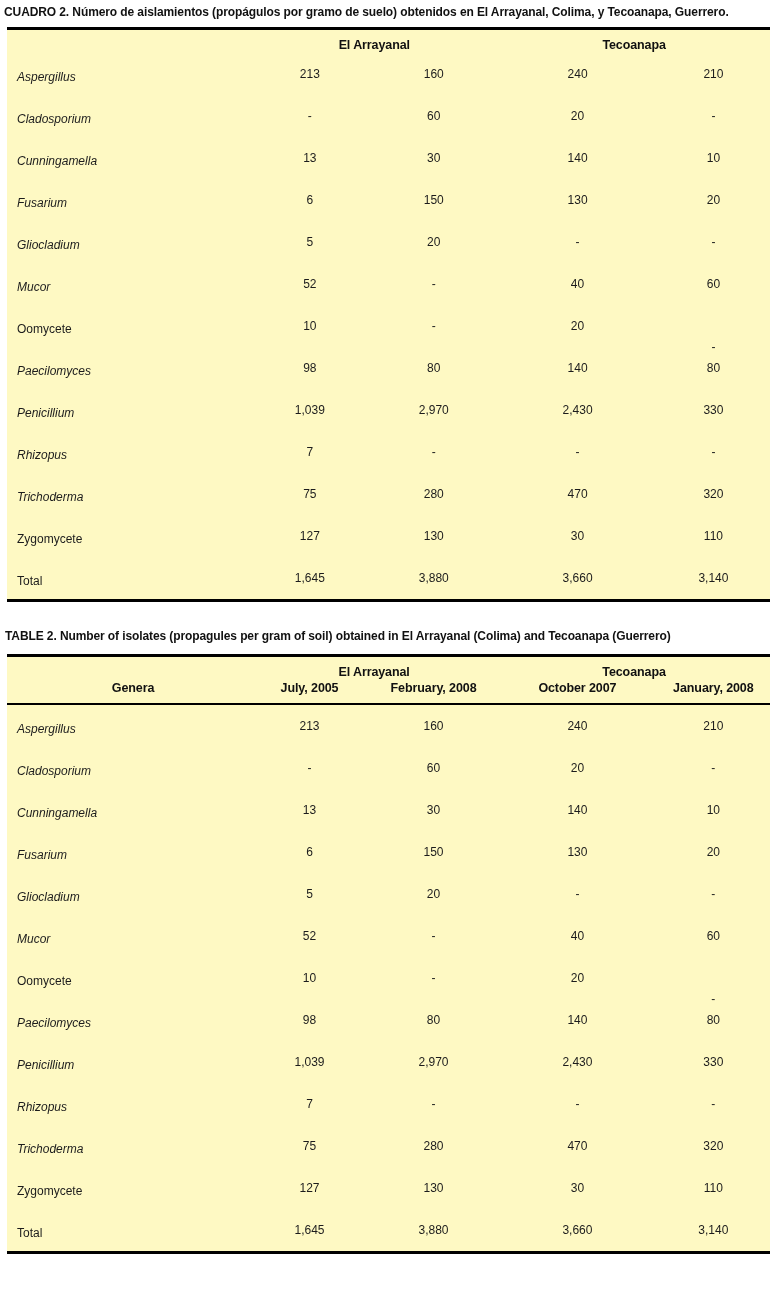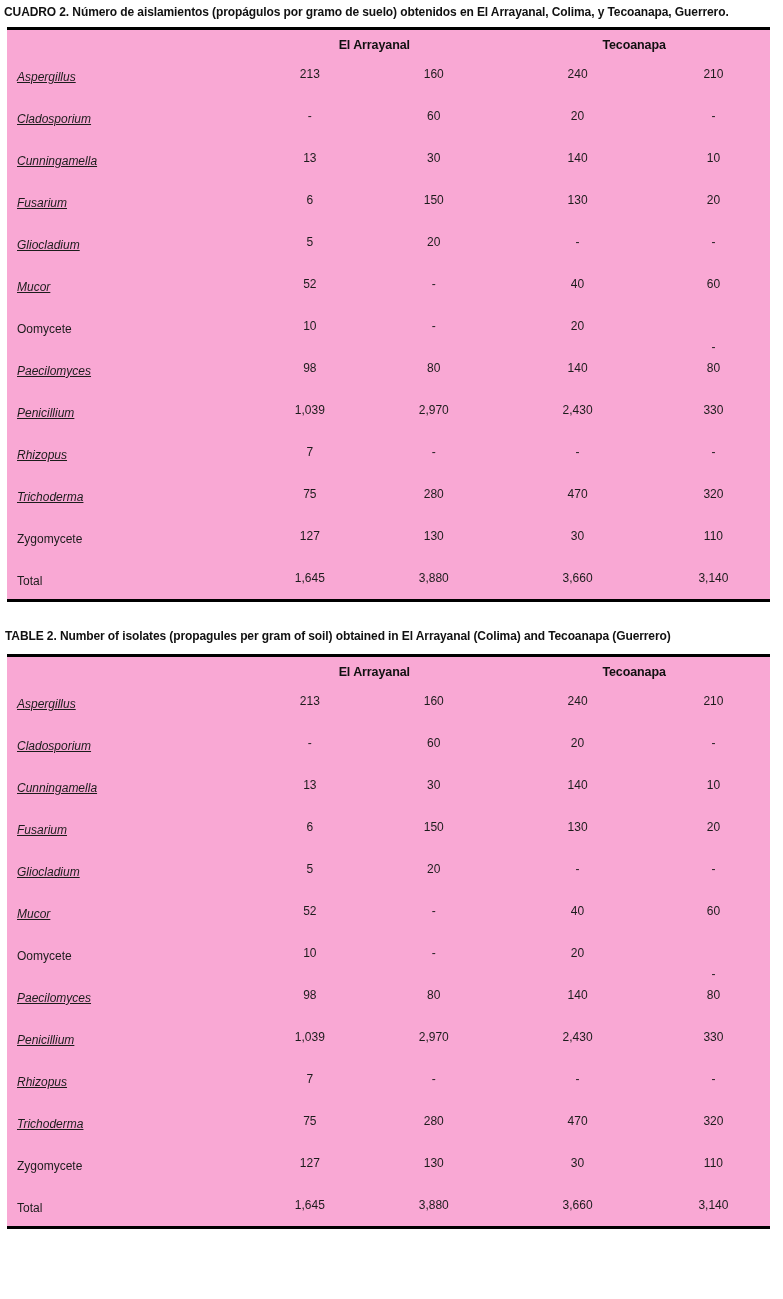--- a/index.html
+++ b/index.html
@@ -20,21 +20,21 @@
   }
   .table-block.second .caption {
     margin-top: 22px;
     padding-left: 5px;
     padding-bottom: 11px;
   }
   .tbl-wrap { margin: 0 7px; }
   table.data-table {
     width: 100%;
     border-collapse: collapse;
-    background: #f9a8d4;
+    background: #fef9c3;
     border-top: 3px solid #000;
     border-bottom: 3px solid #000;
     font-size: 12px;
     color: #1c1c1c;
   }
   thead th {
     font-weight: bold;
     font-size: 12.5px;
     color: #111;
     letter-spacing: -0.1px;
@@ -52,21 +52,21 @@
     text-align: center;
     vertical-align: middle;
     padding: 0;
   }
   tbody td.genus {
     text-align: left;
     padding-left: 10px;
     position: relative;
     top: 3px;
   }
-  tbody td.genus.italic { font-style: italic; text-decoration: underline; }
+  tbody td.genus.italic { font-style: italic; }
   tbody td.val span { display: inline-block; }
   tbody td.val.drop span { position: relative; top: 21px; }
 </style>
 </head>
 <body>
 
 <div class="page">
 
   <section class="table-block first">
     <div class="caption">CUADRO 2. Número de aislamientos (propágulos por gramo de suelo) obtenidos en El Arrayanal, Colima, y Tecoanapa, Guerrero.</div>
@@ -193,20 +193,27 @@
             <col style="width: 130px;">
             <col style="width: 160px;">
             <col style="width: 114px;">
           </colgroup>
           <thead>
             <tr class="group-row">
               <th class="genus-th"></th>
               <th colspan="2">El Arrayanal</th>
               <th colspan="2">Tecoanapa</th>
             </tr>
+            <tr class="cols-row">
+              <th class="genus-th">Genera</th>
+              <th>July, 2005</th>
+              <th>February, 2008</th>
+              <th>October 2007</th>
+              <th>January, 2008</th>
+            </tr>
           </thead>
           <tbody>
             <tr>
               <td class="genus italic">Aspergillus</td>
               <td class="val"><span>213</span></td>
               <td class="val"><span>160</span></td>
               <td class="val"><span>240</span></td>
               <td class="val"><span>210</span></td>
             </tr>
             <tr>

